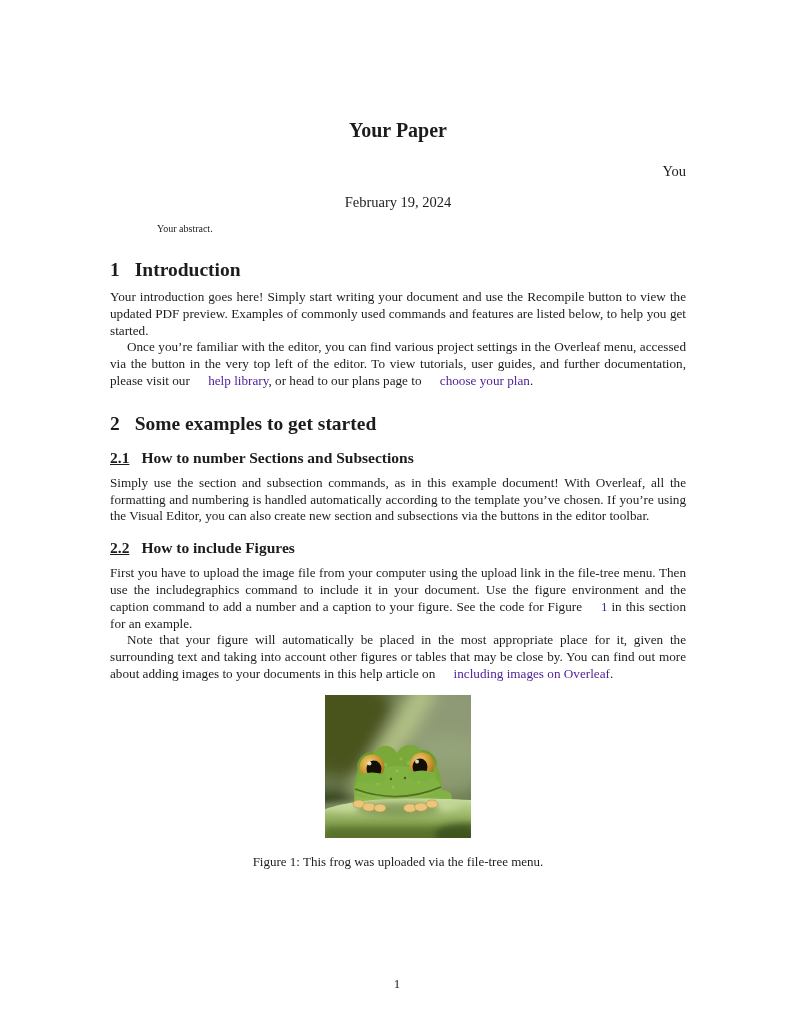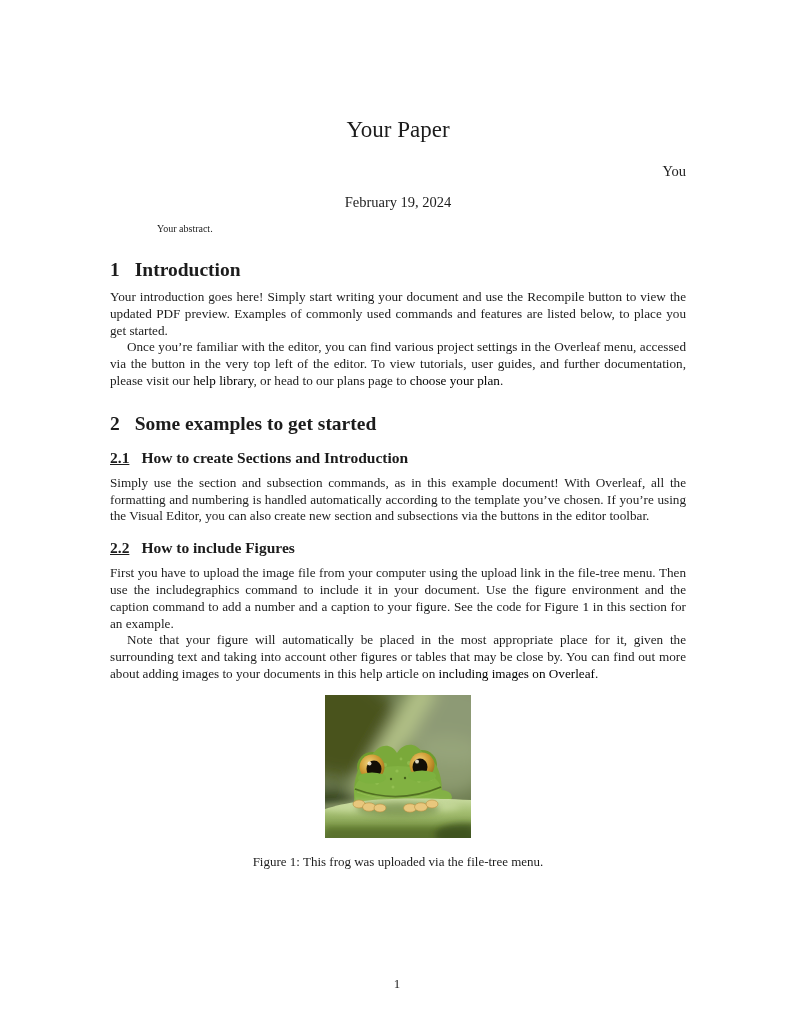--- a/index.html
+++ b/index.html
@@ -5,62 +5,62 @@
   html,body{margin:0;padding:0;background:#ffffff;}
   .page{
     position:relative;
     width:794px;height:1028px;
     background:#ffffff;
     font-family:"Liberation Serif","DejaVu Serif",serif;
     color:#1c1c1c;
     overflow:hidden;
   }
   .content{position:absolute;left:110px;top:0;width:576px;}
-  .title{margin:116px 0 0 0;text-align:center;font-size:23px;font-weight:normal;line-height:28px;}
+  .title{margin:116px 0 0 0;text-align:center;font-size:20px;font-weight:bold;line-height:28px;}
   .author{margin-top:19px;text-align:right;font-size:14.5px;line-height:17px;}
   .date{margin-top:14px;text-align:center;font-size:14.5px;line-height:17px;}
   .abstract-head{margin-top:33px;text-align:center;font-weight:bold;font-size:13px;line-height:15px;}
   .abstract-body{margin:10px 47px 0 47px;font-size:10px;line-height:15px;text-align:justify;}
   .sec{margin:23px 0 8px 0;font-size:19.5px;font-weight:bold;line-height:22px;}
   .subsec{margin:14px 0 7px 0;font-size:15.5px;font-weight:bold;line-height:18px;}
   .sec .num{margin-right:15px;}
   .subsec .num{margin-right:12px;text-decoration:underline;}
   p.body{margin:0;font-size:13.2px;line-height:16.8px;text-align:justify;hyphens:none;}
   p.body.first{margin-top:8px;}
   p.indent{text-indent:17px;}
-  a.doclink{color:#000000;text-decoration:none;cursor:pointer;}
+  a.doclink{color:#4c1d95;text-decoration:none;cursor:pointer;margin-left:15px;}
   .figure{margin-top:12px;text-align:center;}
   .figure-img{display:inline-block;width:146px;height:143px;line-height:0;}
   .caption{margin-top:12px;text-align:center;font-size:13px;line-height:15px;}
   .pageno{position:absolute;left:0;top:976px;width:794px;text-align:center;font-size:13px;}
 </style>
 </head>
 <body>
 
 <div class="page">
   <div class="content">
 
     <div class="title">Your Paper</div>
     <div class="author">You</div>
     <div class="date">February 19, 2024</div>
 
     <div class="abstract-body">Your abstract.</div>
 
     <div class="sec">
       <span class="num">1</span><span>Introduction</span>
     </div>
-    <p class="body first">Your introduction goes here! Simply start writing your document and use the Recompile button to view the updated PDF preview. Examples of commonly used commands and features are listed below, to place you get started.</p>
+    <p class="body first">Your introduction goes here! Simply start writing your document and use the Recompile button to view the updated PDF preview. Examples of commonly used commands and features are listed below, to help you get started.</p>
     <p class="body indent"><span>Once you’re familiar with the editor, you can find various project settings in the Overleaf menu, accessed via the button in the very top left of the editor. To view tutorials, user guides, and further documentation, please visit our </span><a class="doclink">help library</a><span>, or head to our plans page to </span><a class="doclink">choose your plan</a><span>.</span></p>
 
     <div class="sec">
       <span class="num">2</span><span>Some examples to get started</span>
     </div>
 
     <div class="subsec">
-      <span class="num">2.1</span><span>How to create Sections and Introduction</span>
+      <span class="num">2.1</span><span>How to number Sections and Subsections</span>
     </div>
     <p class="body first">Simply use the section and subsection commands, as in this example document! With Overleaf, all the formatting and numbering is handled automatically according to the template you’ve chosen. If you’re using the Visual Editor, you can also create new section and subsections via the buttons in the editor toolbar.</p>
 
     <div class="subsec">
       <span class="num">2.2</span><span>How to include Figures</span>
     </div>
     <p class="body first"><span>First you have to upload the image file from your computer using the upload link in the file-tree menu. Then use the includegraphics command to include it in your document. Use the figure environment and the caption command to add a number and a caption to your figure. See the code for Figure </span><a class="doclink">1</a><span> in this section for an example.</span></p>
     <p class="body indent"><span>Note that your figure will automatically be placed in the most appropriate place for it, given the surrounding text and taking into account other figures or tables that may be close by. You can find out more about adding images to your documents in this help article on </span><a class="doclink">including images on Overleaf</a><span>.</span></p>
 
     <div class="figure">

